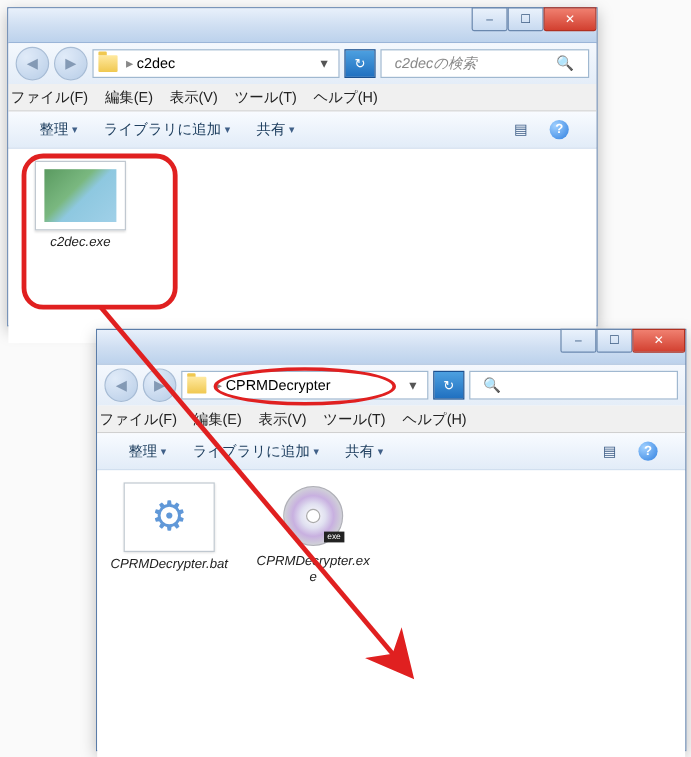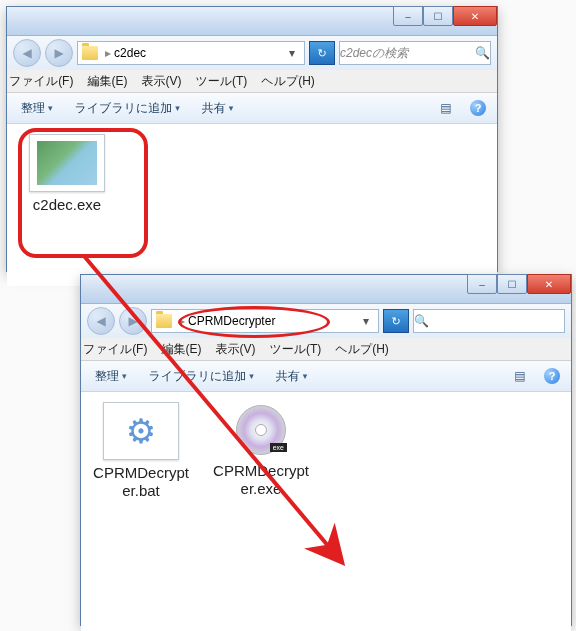--- a/index.html
+++ b/index.html
@@ -113,21 +113,21 @@
   justify-content: center;
   font-size: 11px;
 }
 .searchbox {
   width: 150px;
   height: 22px;
   background: #fff;
   border: 1px solid #a0b8d0;
   display: flex;
   align-items: center;
-  padding: 0 0;
+  padding: 0 11px;
   color: #888;
   font-style: italic;
   justify-content: space-between;
   gap: 44px;
 }
 .search-icon { color: #4070b0; font-style: normal; }
 .menubar {
   height: 22px;
   background: #f0f0f0;
   border-bottom: 1px solid #d0d0d0;
@@ -137,21 +137,21 @@
   gap: 14px;
   color: #222;
 }
 .menubar span { cursor: default; }
 .toolbar {
   height: 30px;
   background: linear-gradient(to bottom, #f8fbff, #e2ecf8);
   border-bottom: 1px solid #c8d8ec;
   display: flex;
   align-items: center;
-  padding: 0 8px;
+  padding: 0 20px;
   gap: 10px;
 }
 .tb-btn {
   display: flex;
   align-items: center;
   gap: 3px;
   color: #204060;
   padding: 3px 6px;
 }
 .tb-dd { font-size: 9px; color: #406088; }
@@ -253,24 +253,25 @@
   border-color: transparent #f0f0f0 transparent transparent;
 }
 .txt-lines {
   position: absolute;
   top: 16px; left: 6px; right: 6px;
   height: 2px;
   background: #d0d0d0;
   box-shadow: 0 5px 0 #d0d0d0, 0 10px 0 #d0d0d0, 0 15px 0 #d0d0d0;
 }
 .file-label {
-  font-size: 15px;
+  font-size: 11px;
   color: #222;
   line-height: 1.2;
   word-break: break-all;
+  font-style: italic;
 }
 
 .red-roundbox {
   position: absolute;
   border: 4px solid #e02020;
   border-radius: 18px;
   pointer-events: none;
 }
 .red-ellipse {
   position: absolute;

